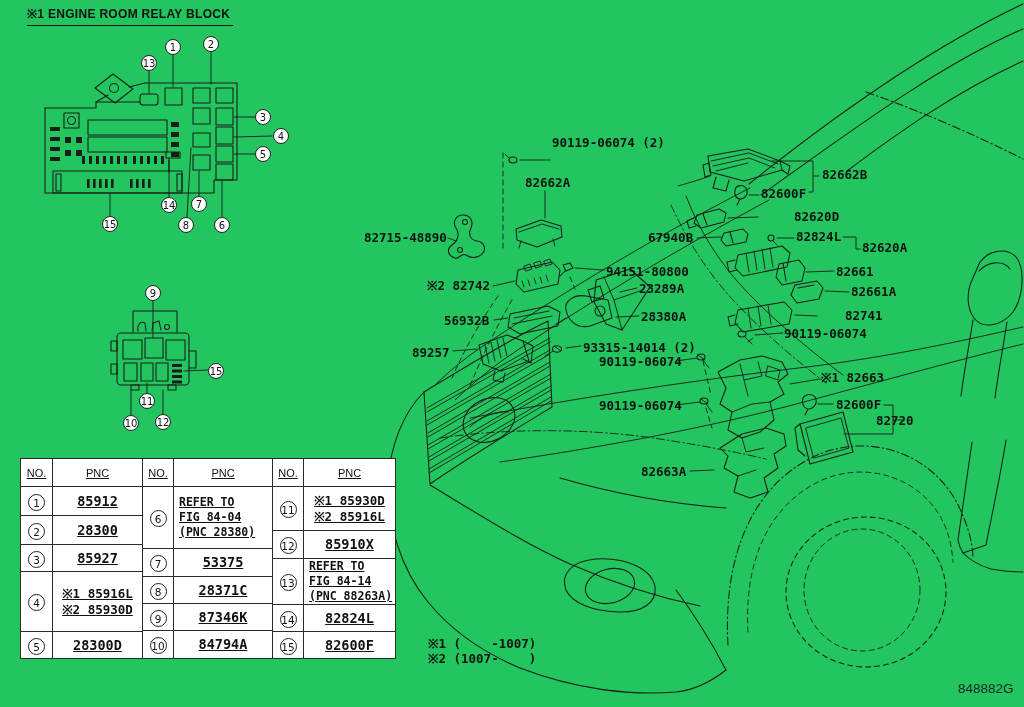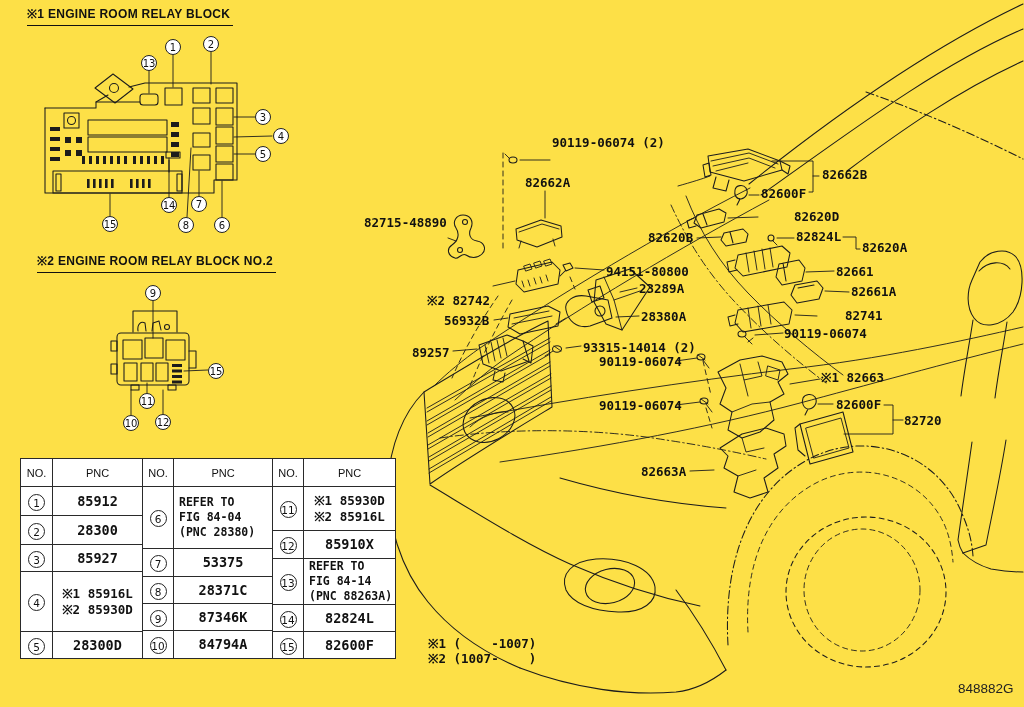--- a/index.html
+++ b/index.html
@@ -1,33 +1,33 @@
 <!DOCTYPE html>
 <html><head>
 <meta charset="utf-8">
 <style>
   html,body{margin:0;padding:0;background:#fff;}
-  #stage{position:relative;width:1024px;height:707px;background:#fde047;overflow:hidden;
+  #stage{position:relative;width:1024px;height:707px;background:#22c55e;overflow:hidden;
          font-family:"DejaVu Sans",sans-serif;color:#111;}
   svg{position:absolute;left:0;top:0;}
   svg *{vector-effect:non-scaling-stroke;}
   .ln{stroke:#1c1c1c;stroke-width:1.05;fill:none;stroke-linecap:round;stroke-linejoin:round;}
   .thin{stroke-width:0.9;}
   .dash{stroke-dasharray:5 4;}
   .dashdot{stroke-dasharray:8 3 1.5 3;}
   .tick{fill:#1c1c1c;stroke:none;}
   .sec-title{position:absolute;font:700 12px/1.25 "Liberation Sans",sans-serif;letter-spacing:.3px;
              color:#111;border-bottom:1.6px solid #111;padding:0 3px 3px 0;white-space:pre;}
   .plabel{position:absolute;font:700 12.5px/1.15 "DejaVu Sans Mono",monospace;color:#111;white-space:pre;}
   .note{position:absolute;font:700 12.5px/1.2 "DejaVu Sans Mono",monospace;white-space:pre;}
   .fig-code{position:absolute;font:400 13.5px "Liberation Sans",sans-serif;color:#222;}
   .callout{position:absolute;width:16px;height:16px;border:1.1px solid #222;border-radius:50%;
            font:400 10px/15px "DejaVu Sans",sans-serif;text-align:center;background:#fff;box-sizing:border-box;}
   #tables{position:absolute;left:20px;top:458px;display:flex;}
-  table.ptable{border-collapse:collapse;table-layout:fixed;margin-right:-1px;background:#fff;}
+  table.ptable{border-collapse:collapse;table-layout:fixed;margin-right:-1px;background:#fff;text-decoration:underline;}
   .ptable td,.ptable th{border:1.3px solid #2a2a2a;padding:0;overflow:hidden;}
   .ptable th{font:400 11px "Liberation Sans",sans-serif;color:#111;font-weight:400;}
   td.no{text-align:center;vertical-align:middle;}
   td.pnc{font:700 13.5px/1.25 "DejaVu Sans Mono",monospace;text-align:center;vertical-align:middle;
          white-space:pre-line;}
   td.pnc.md{font-size:12.5px;text-align:center;}
   td.pnc.sm{font-size:11.5px;text-align:left;padding-left:5px;line-height:1.3;}
   .cnum{display:inline-block;width:17px;height:17px;border:1.1px solid #222;border-radius:50%;
         font:400 10.5px/16px "DejaVu Sans",sans-serif;text-align:center;box-sizing:border-box;}
 </style>
@@ -304,21 +304,20 @@
     <path d="M690,471 L714,470"></path>
     <path d="M820,379 L790,384"></path>
     <path d="M833,404 L818,404"></path>
     <path d="M884,405 L893,405 L893,434 L844,434 M893,420 L903,420"></path>
     <path class="dash" d="M498,296 C480,322 464,350 452,378"></path>
     <path class="dash" d="M512,300 C496,328 482,356 470,386"></path>
   </g>
 </svg>
 
 <div class="sec-title" style="left:27px;top:7px">※1 ENGINE ROOM RELAY BLOCK</div>
-<div class="sec-title" style="left:37px;top:254px">※2 ENGINE ROOM RELAY BLOCK NO.2</div>
 
 <div class="callout" style="left:141px;top:55px">13</div>
 <div class="callout" style="left:165px;top:39px">1</div>
 <div class="callout" style="left:203px;top:36px">2</div>
 <div class="callout" style="left:255px;top:109px">3</div>
 <div class="callout" style="left:273px;top:128px">4</div>
 <div class="callout" style="left:255px;top:146px">5</div>
 <div class="callout" style="left:102px;top:216px">15</div>
 <div class="callout" style="left:161px;top:197px">14</div>
 <div class="callout" style="left:191px;top:196px">7</div>
@@ -326,44 +325,44 @@
 <div class="callout" style="left:214px;top:217px">6</div>
 
 <div class="callout" style="left:145px;top:285px">9</div>
 <div class="callout" style="left:208px;top:363px">15</div>
 <div class="callout" style="left:123px;top:415px">10</div>
 <div class="callout" style="left:139px;top:393px">11</div>
 <div class="callout" style="left:155px;top:414px">12</div>
 
 <div class="plabel" style="left:552px;top:136px">90119-06074 (2)</div>
 <div class="plabel" style="left:525px;top:176px">82662A</div>
-<div class="plabel" style="left:364px;top:216px">82715-48890</div>
+<div class="plabel" style="left:364px;top:231px">82715-48890</div>
 <div class="plabel" style="left:822px;top:168px">82662B</div>
 <div class="plabel" style="left:761px;top:187px">82600F</div>
 <div class="plabel" style="left:794px;top:210px">82620D</div>
-<div class="plabel" style="left:648px;top:231px">82620B</div>
+<div class="plabel" style="left:648px;top:231px">67940B</div>
 <div class="plabel" style="left:796px;top:230px">82824L</div>
 <div class="plabel" style="left:862px;top:241px">82620A</div>
 <div class="plabel" style="left:836px;top:265px">82661</div>
 <div class="plabel" style="left:851px;top:285px">82661A</div>
 <div class="plabel" style="left:845px;top:309px">82741</div>
 <div class="plabel" style="left:784px;top:327px">90119-06074</div>
-<div class="plabel" style="left:427px;top:294px">※2 82742</div>
+<div class="plabel" style="left:427px;top:279px">※2 82742</div>
 <div class="plabel" style="left:606px;top:265px">94151-80800</div>
 <div class="plabel" style="left:639px;top:282px">23289A</div>
 <div class="plabel" style="left:641px;top:310px">28380A</div>
 <div class="plabel" style="left:444px;top:314px">56932B</div>
 <div class="plabel" style="left:412px;top:346px">89257</div>
 <div class="plabel" style="left:583px;top:341px">93315-14014 (2)</div>
 <div class="plabel" style="left:599px;top:355px">90119-06074</div>
 <div class="plabel" style="left:599px;top:399px">90119-06074</div>
 <div class="plabel" style="left:641px;top:465px">82663A</div>
 <div class="plabel" style="left:821px;top:371px">※1 82663</div>
 <div class="plabel" style="left:836px;top:398px">82600F</div>
-<div class="plabel" style="left:904px;top:414px">82720</div>
+<div class="plabel" style="left:876px;top:414px">82720</div>
 
 <div class="note" style="left:428px;top:636px">※1 (    -1007)</div>
 <div class="note" style="left:428px;top:651px">※2 (1007-    )</div>
 <div class="fig-code" style="left:958px;top:681px">848882G</div>
 
 <div id="tables">
   <table class="ptable">
     <colgroup>
           <col style="width:32px">
           <col style="width:90px">

